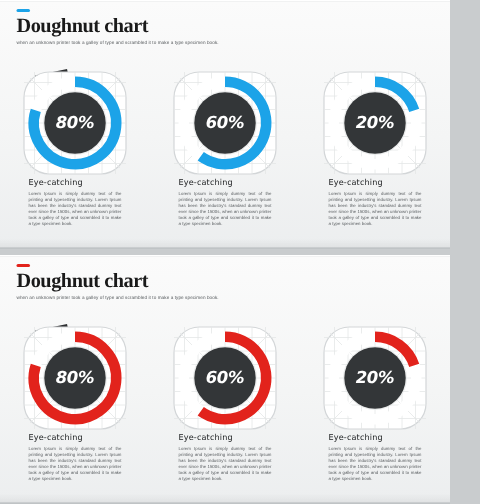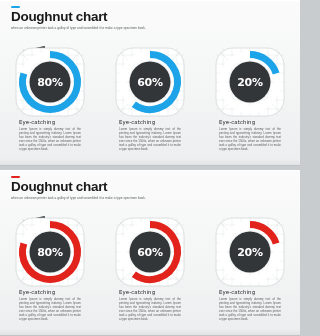--- a/index.html
+++ b/index.html
@@ -24,21 +24,21 @@
     background:linear-gradient(180deg,rgba(0,0,0,0) 0%,rgba(0,0,0,0.05) 100%);
     pointer-events:none;
   }
 
   
   .hdr{position:absolute;left:11px;top:5px;}
   .accent{width:9px;height:2px;border-radius:1px;margin-bottom:2px;}
   .title{
     font-size:13.5px;font-weight:bold;color:#1a1a1a;
     letter-spacing:-0.3px;line-height:14px;margin:0;
-    font-family:Liberation Sans, sans-serif;
+    font-family:Liberation Serif, serif;
   }
   .subtitle{
     margin-top:2px;width:160px;
     font-size:3.1px;line-height:4.4px;color:#55595c;
     letter-spacing:0.05px;
   }
 
   
   .deco{position:absolute;left:22px;top:46px;width:46px;height:42px;pointer-events:none;}
   .deco .sq{position:absolute;}
@@ -58,20 +58,21 @@
   
   .charts{position:absolute;left:0;top:45px;width:300px;display:flex;}
   .col{width:100px;display:flex;flex-direction:column;align-items:center;}
   .chart-wrap{position:relative;width:72px;height:72px;}
   .chart-wrap svg{display:block;width:72px;height:72px;}
   .pct{
     position:absolute;left:0;right:0;top:50%;transform:translateY(-50%);
     text-align:center;color:#ffffff;font-weight:bold;
     font-size:11px;letter-spacing:-0.2px;
     font-family:"DejaVu Sans", sans-serif;
+    font-style:italic;
   }
 
   
   .caps{position:absolute;left:0;top:118px;width:300px;display:flex;}
   .capcol{width:100px;display:flex;justify-content:center;}
   .cap{width:62px;}
   .cap h4{
     margin:0 0 2px 0;font-size:5.4px;font-weight:normal;color:#1d1f21;
     letter-spacing:0.1px;font-family:"DejaVu Sans", sans-serif;
   }

